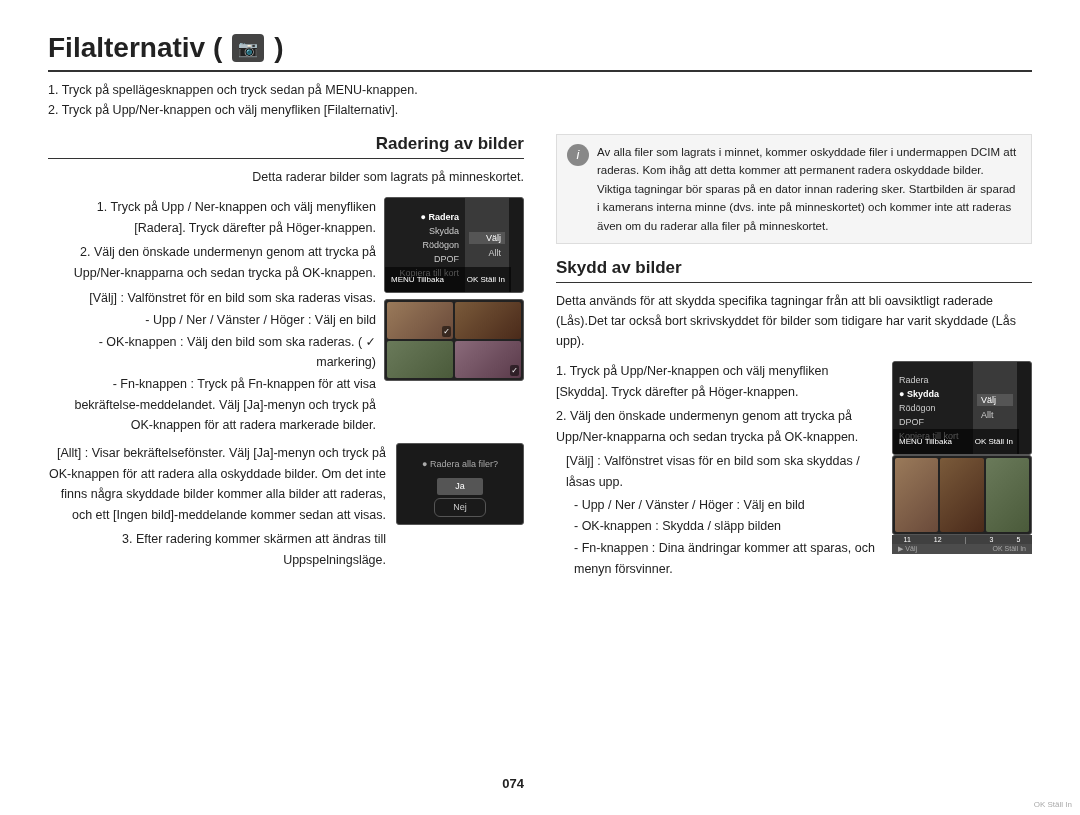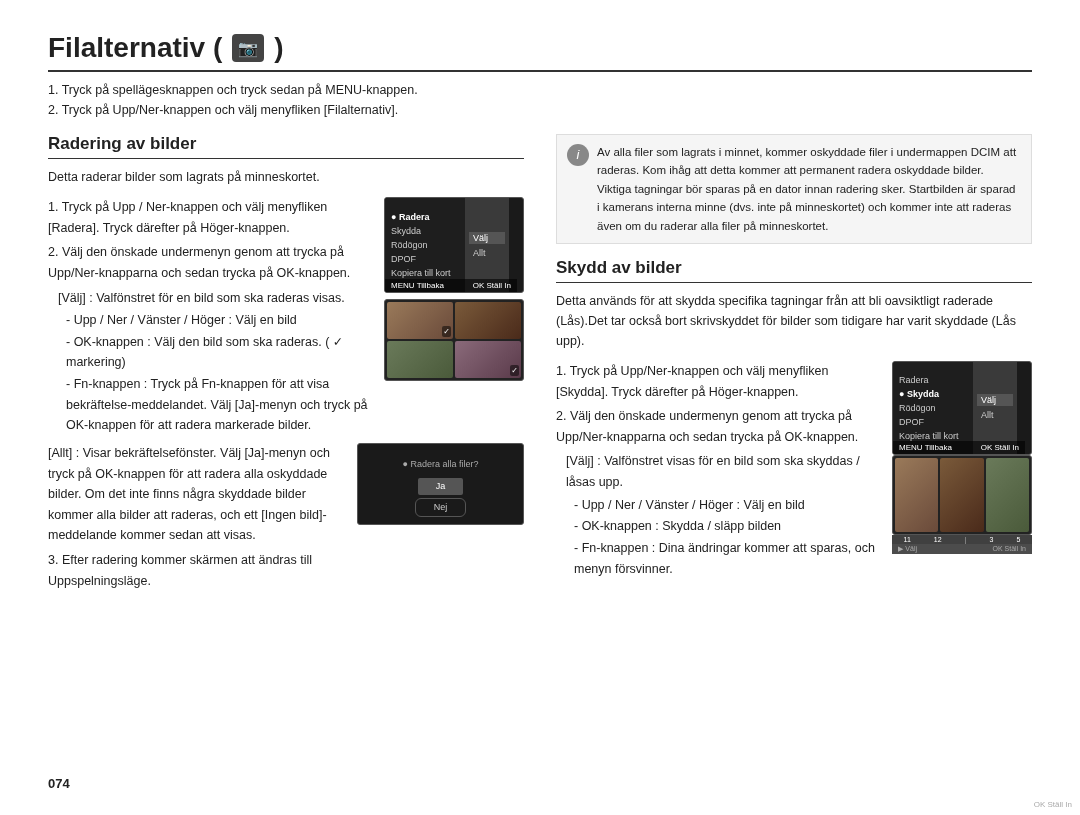--- a/index.html
+++ b/index.html
@@ -47,20 +47,21 @@
     }
     .main-content {
       display: flex;
       flex: 1;
       gap: 32px;
     }
     .left-col {
       flex: 1;
       display: flex;
       flex-direction: column;
+      text-align: right;
     }
     .right-col {
       flex: 1;
       display: flex;
       flex-direction: column;
     }
     .section-title {
       font-size: 17px;
       font-weight: bold;
       border-bottom: 1.5px solid #333;
@@ -119,26 +120,26 @@
       width: 100%;
     }
     .cam-sub-item.selected {
       background: #555;
       color: #fff;
     }
     .cam-bottom-bar {
       position: absolute;
       bottom: 0;
       left: 0;
-      right: 6px;
+      right: 12px;
       background: rgba(0,0,0,0.6);
       display: flex;
       justify-content: space-between;
       align-items: center;
-      padding: 2px 6px;
+      padding: 8px 6px;
     }
     .cam-bottom-text {
       color: #fff;
       font-size: 8px;
     }
     .photo-grid {
       width: 140px;
       height: 82px;
       background: #222;
       border: 1.5px solid #555;
@@ -164,21 +165,21 @@
       position: absolute;
       bottom: 2px;
       right: 2px;
       color: #fff;
       font-size: 8px;
       background: rgba(0,0,0,0.5);
       padding: 1px;
       border-radius: 2px;
     }
     .confirm-screen {
-      width: 167px;
+      width: 128px;
       height: 82px;
       background: #1a1a1a;
       border: 1.5px solid #555;
       border-radius: 3px;
       display: flex;
       flex-direction: column;
       align-items: center;
       justify-content: center;
       gap: 4px;
     }

